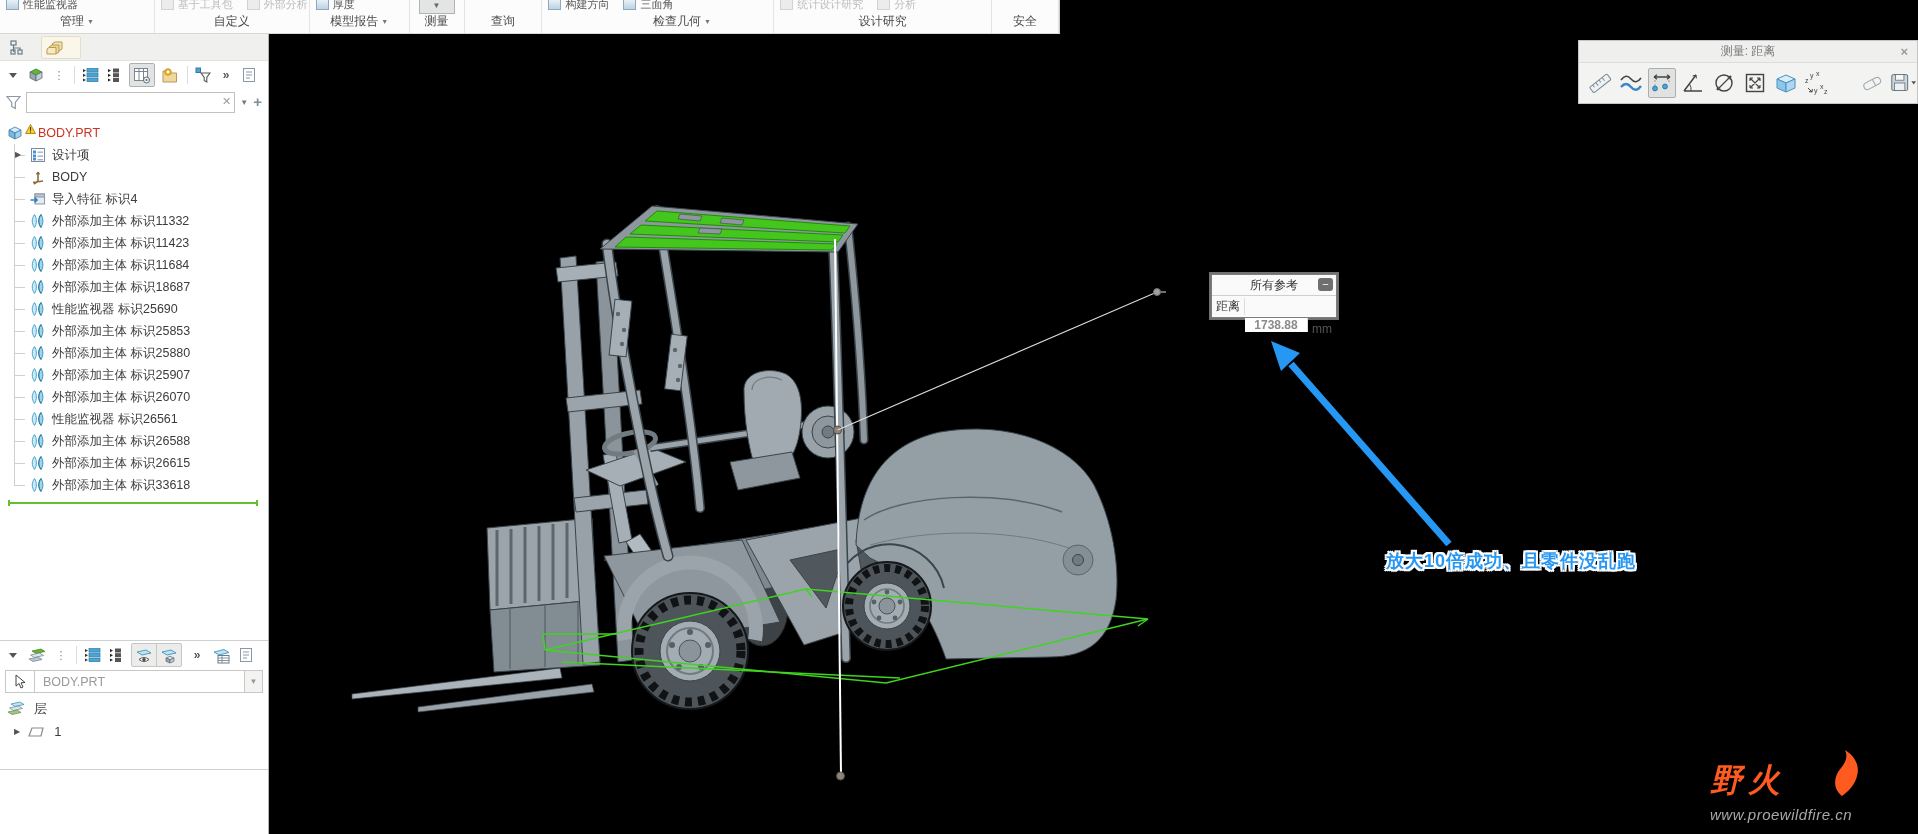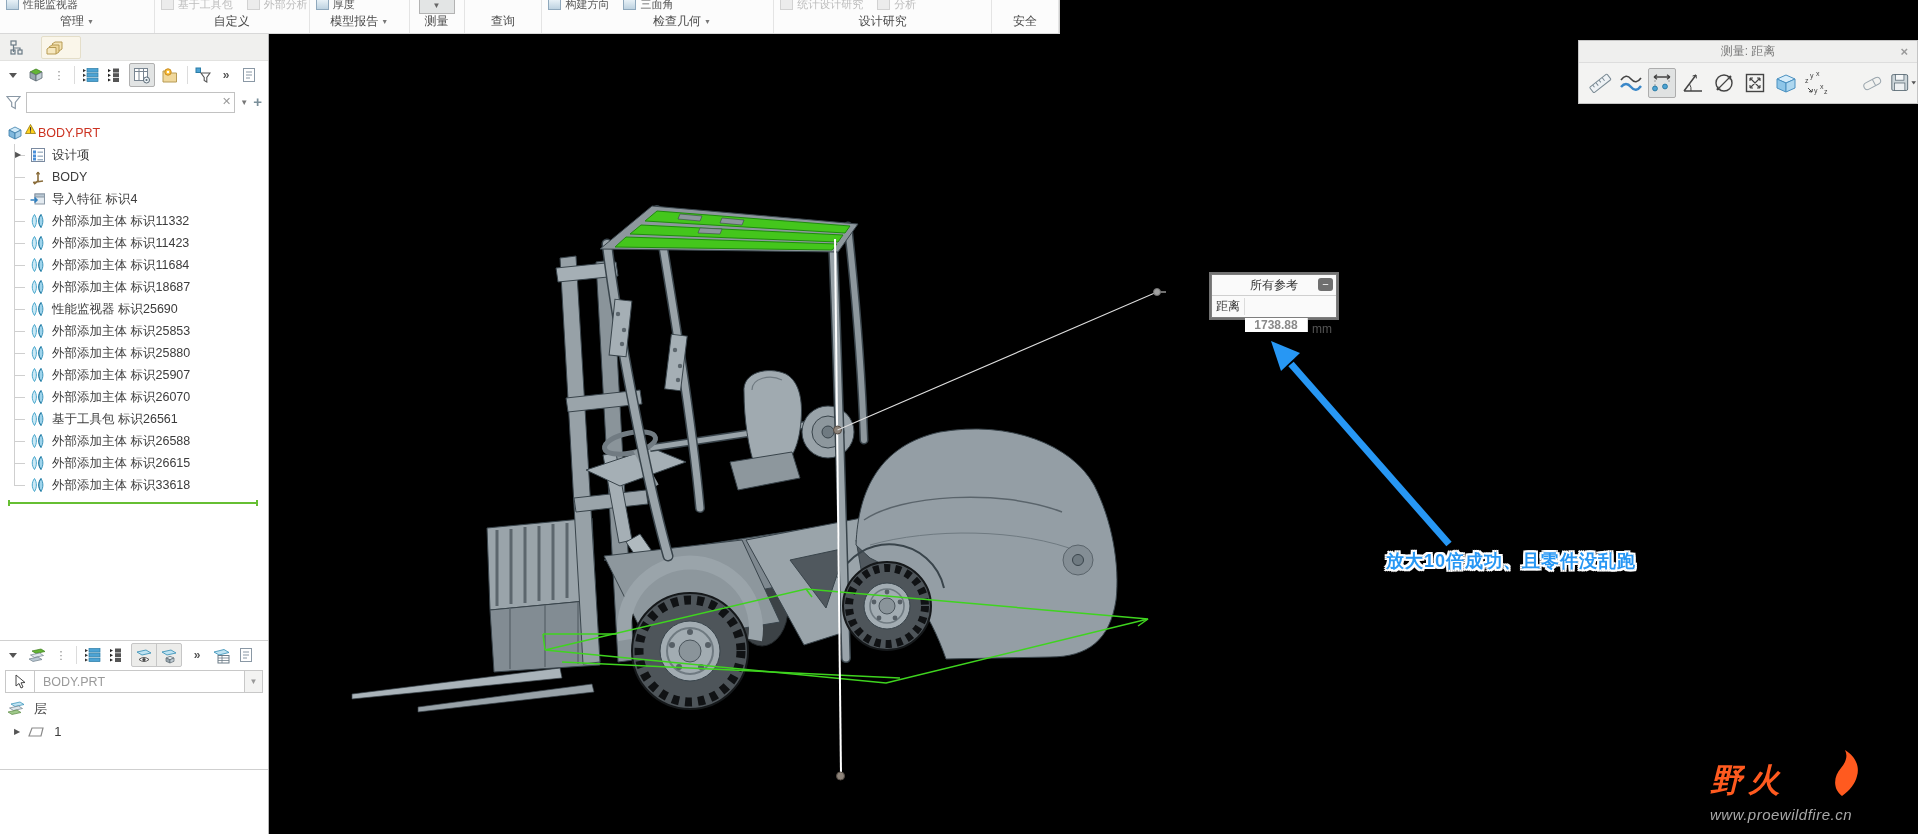--- a/index.html
+++ b/index.html
@@ -396,21 +396,21 @@
         <div class="trow child">
           <svg class="ticon">
             <use href="#sym-ext-body"></use>
           </svg>
           <span class="tlabel">外部添加主体 标识26070</span>
         </div>
         <div class="trow child">
           <svg class="ticon">
             <use href="#sym-ext-body"></use>
           </svg>
-          <span class="tlabel">基于工具包 标识26561</span>
+          <span class="tlabel">性能监视器 标识26561</span>
         </div>
         <div class="trow child">
           <svg class="ticon">
             <use href="#sym-ext-body"></use>
           </svg>
           <span class="tlabel">外部添加主体 标识26588</span>
         </div>
         <div class="trow child">
           <svg class="ticon">
             <use href="#sym-ext-body"></use>

